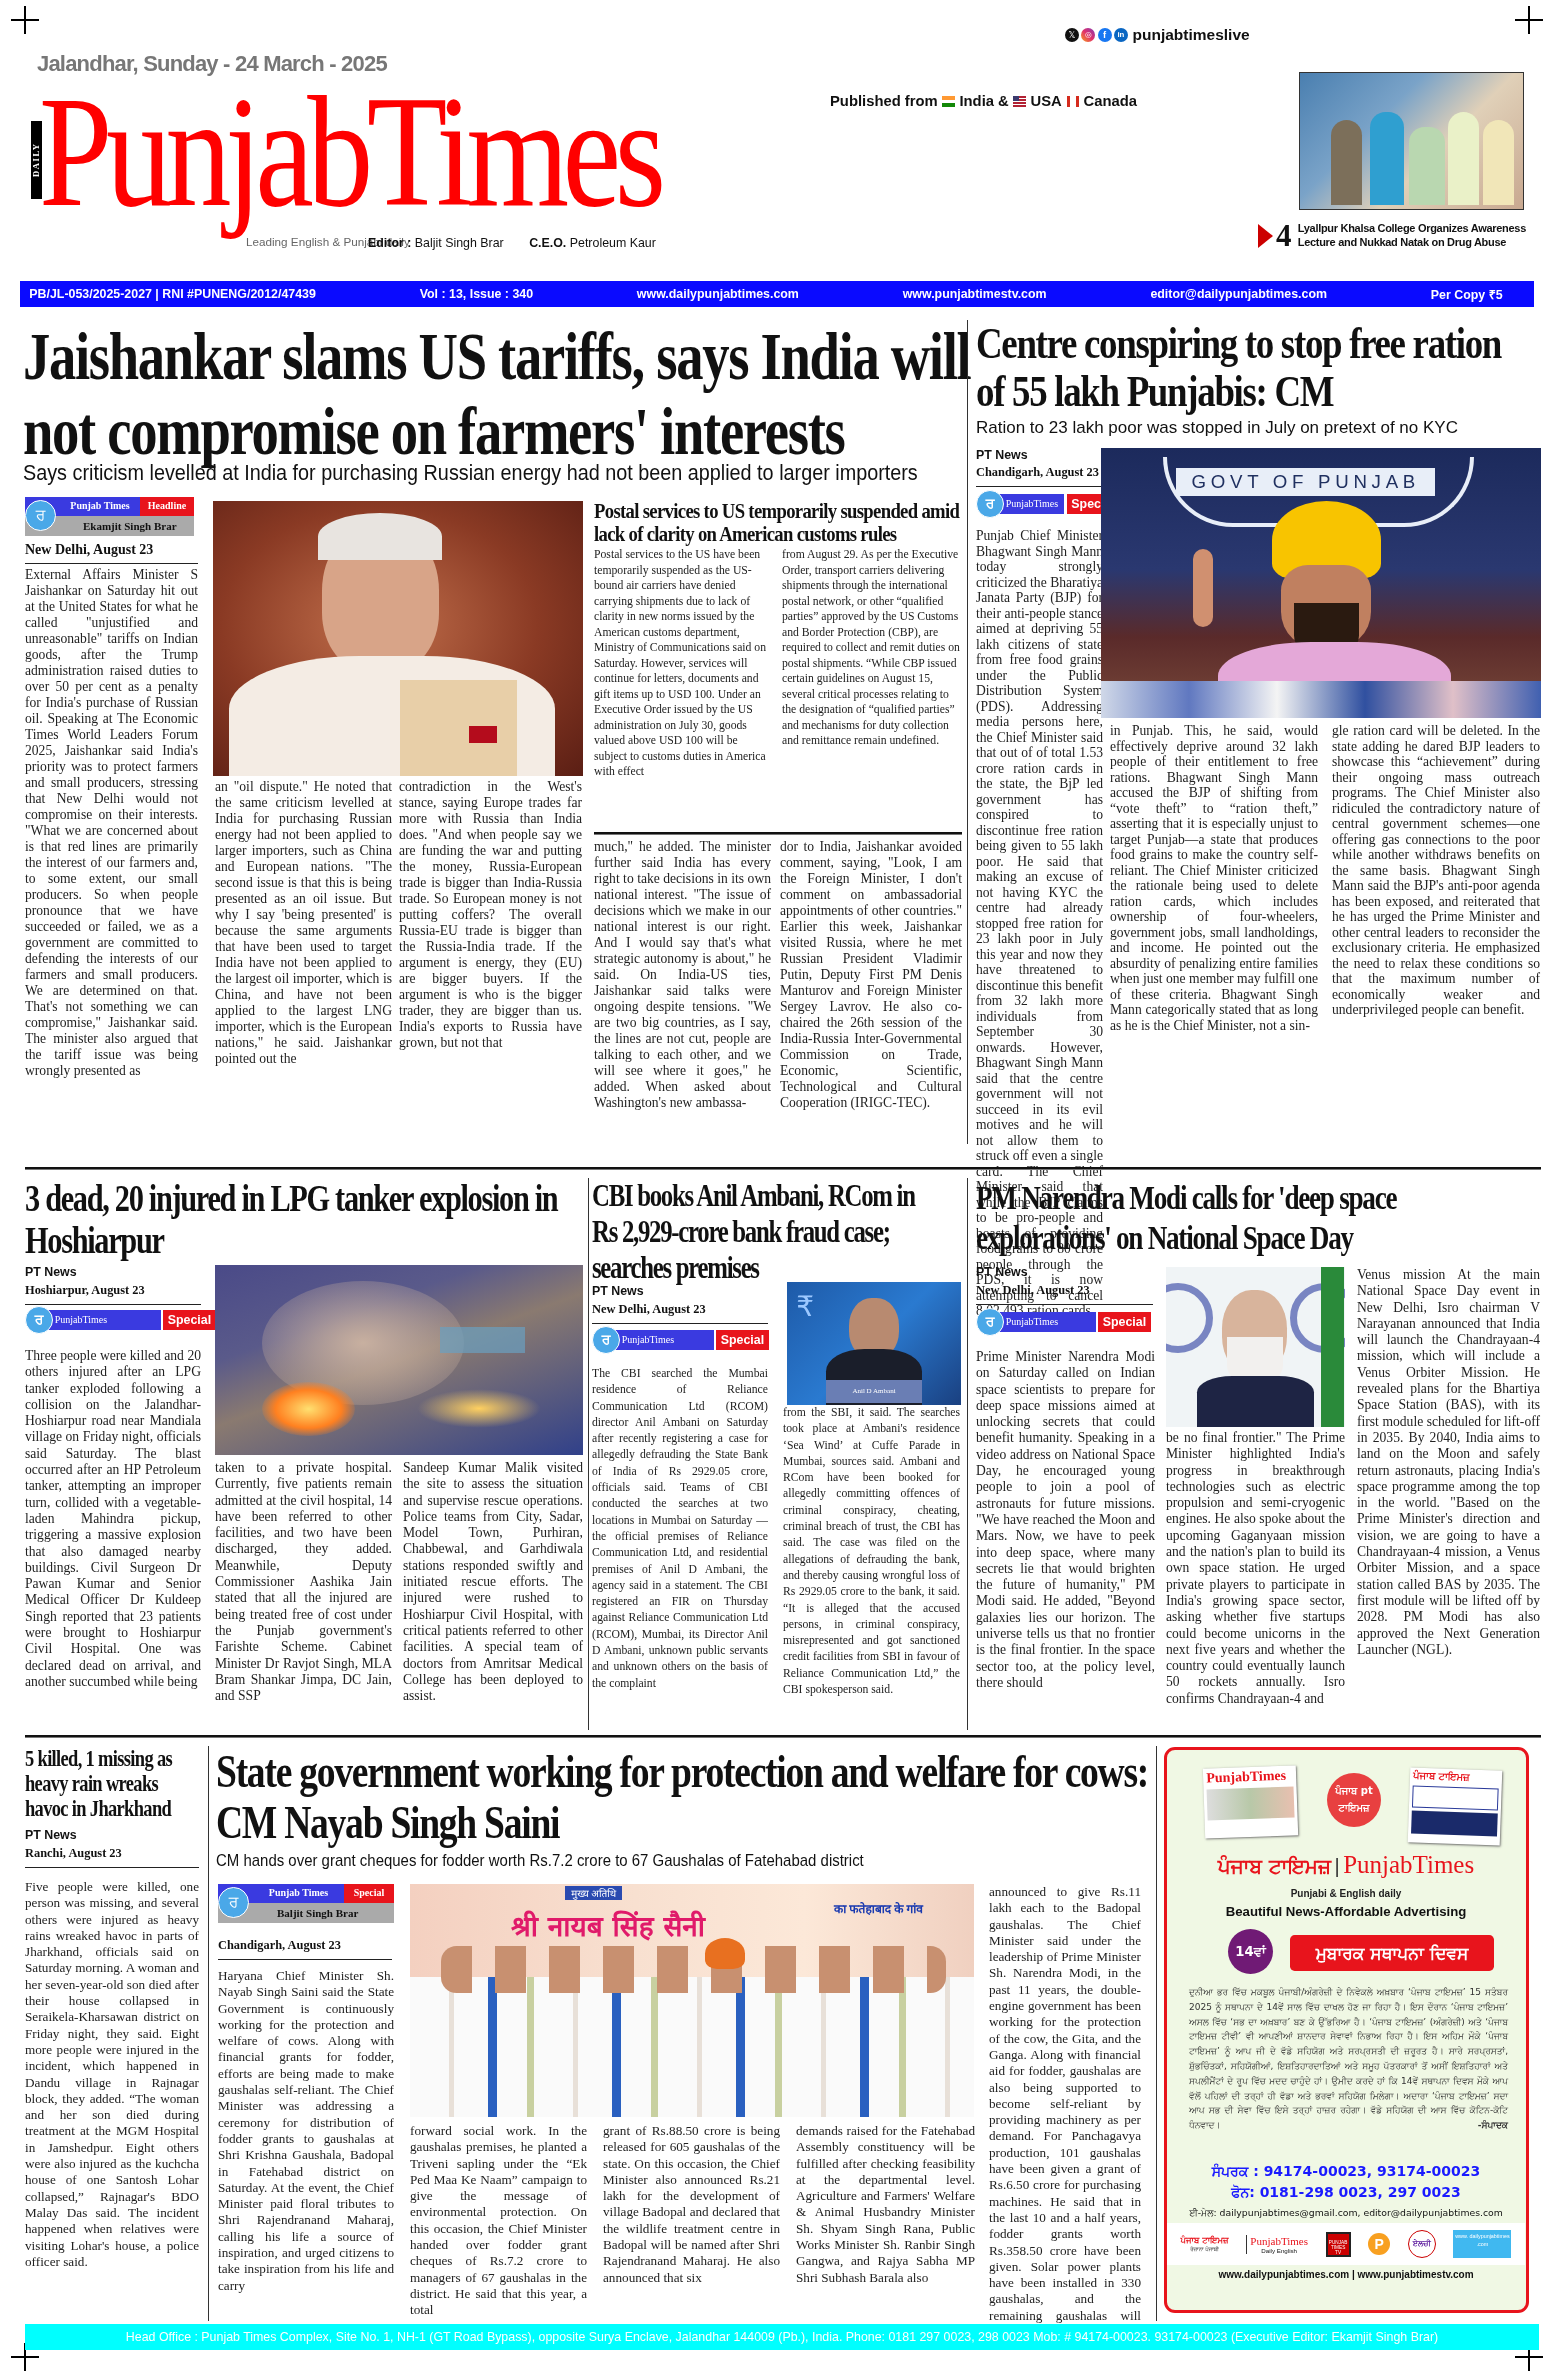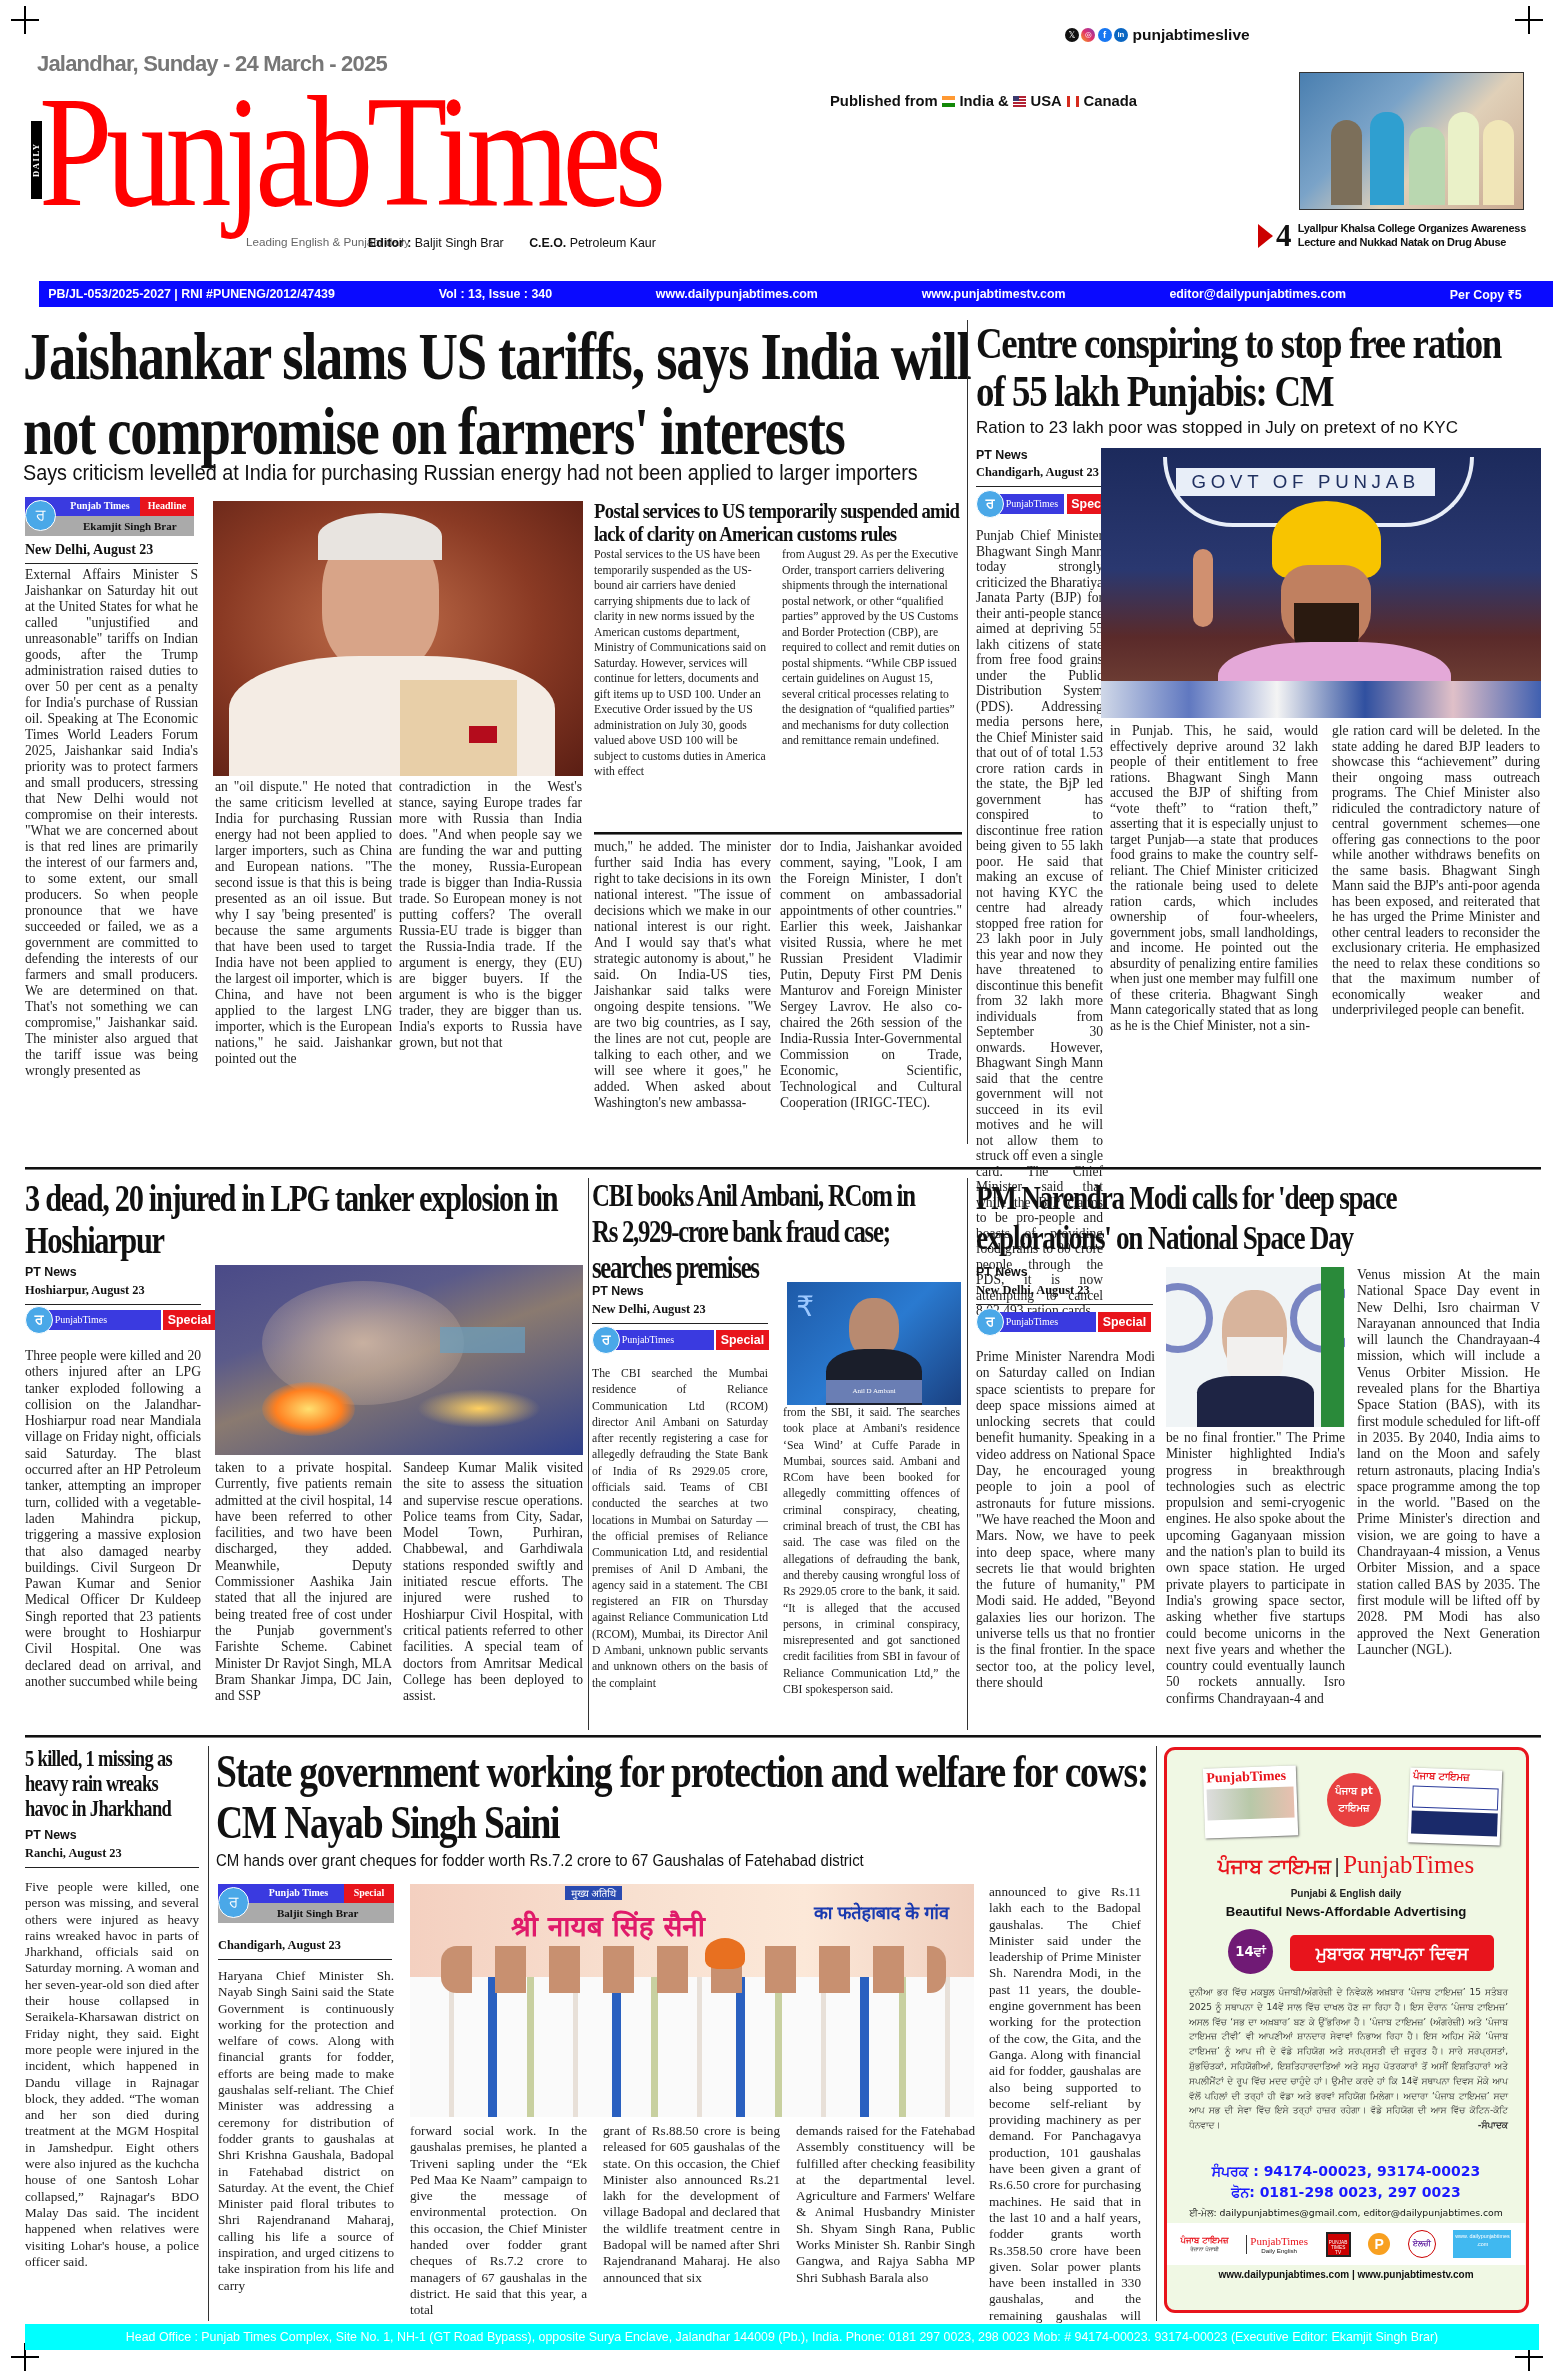--- a/index.html
+++ b/index.html
@@ -70,21 +70,21 @@
     <div style="position:absolute;left:148px;top:39px;width:31px;height:93px;background:#eaf1c8;border-radius:15.5px 15.5px 0 0"></div>
     <div style="position:absolute;left:183px;top:47px;width:31px;height:85px;background:#f1e6b8;border-radius:15.5px 15.5px 0 0"></div>
   </div>
   <div class="abs" style="left:1258px;top:220px;display:flex;align-items:center">
     <span style="width:0;height:0;border-top:12.4px solid transparent;border-bottom:12.4px solid transparent;border-left:15.5px solid #c00"></span>
     <span style="font-size:31px;font-weight:bold;margin:0 6.2px 0 3.1px;line-height:31px">4</span>
     <span class="cond" style="font-size:11px;font-weight:bold;line-height:13.2px;width:233px;letter-spacing:-0.3px">Lyallpur Khalsa College Organizes Awareness Lecture and Nukkad Natak on Drug Abuse</span>
   </div>
 </div>
 
-<div class="abs cond" style="left:39px;top:281px;width:1514px;height:26.4px;background:#0a0aff;color:#fff;font-size:12.4px;font-weight:bold;display:flex;align-items:center;justify-content:space-between;padding:0 9.3px">
+<div class="abs cond" style="left:20px;top:281px;width:1514px;height:26.4px;background:#0a0aff;color:#fff;font-size:12.4px;font-weight:bold;display:flex;align-items:center;justify-content:space-between;padding:0 9.3px">
   <span>PB/JL-053/2025-2027 | RNI #PUNENG/2012/47439</span>
   <span>Vol : 13, Issue : 340</span>
   <span>www.dailypunjabtimes.com</span>
   <span>www.punjabtimestv.com</span>
   <span>editor@dailypunjabtimes.com</span>
   <span style="margin-right:22px">Per Copy ₹5</span>
 </div>
 
 <article>
   <h1 class="abs hl" style="left:23px;top:319px;width:1166px;font-size:67px;line-height:75px;transform:scaleX(0.815)">Jaishankar slams US tariffs, says India will not compromise on farmers' interests</h1>
@@ -238,21 +238,21 @@
     <div style="position:absolute;left:37px;top:0;width:87px;height:18.7px;color:#fff;font-size:10px;font-weight:bold;line-height:18.7px;text-align:center">Punjab Times</div>
     <div style="position:absolute;left:0;top:18.7px;width:176px;height:20px;background:#aaa;font-size:11px;font-weight:bold;line-height:20px;padding-left:59px">Baljit Singh Brar</div>
     <div style="position:absolute;left:0;top:3.1px;width:31px;height:31px;border-radius:50%;background:#4aa8e8;border:1.6px solid #fff;color:#fff;text-align:center;line-height:28px;font-size:15.5px">ਰ</div>
   </div>
   <div class="abs dateline cond" style="left:218px;top:1937px;width:174px;font-size:12.4px">Chandigarh, August 23</div>
   <div class="col body cond" style="left:218px;top:1968px;width:176px;font-size:13.2px;line-height:16.3px">Haryana Chief Minister Sh. Nayab Singh Saini said the State Government is continuously working for the protection and welfare of cows. Along with financial grants for fodder, efforts are being made to make gaushalas self-reliant. The Chief Minister was addressing a ceremony for distribution of fodder grants to gaushalas at Shri Krishna Gaushala, Badopal in Fatehabad district on Saturday. At the event, the Chief Minister paid floral tributes to Shri Rajendranand Maharaj, calling his life a source of inspiration, and urged citizens to take inspiration from his life and carry</div>
 
   <div class="photo" style="left:410px;top:1884px;width:564px;height:233px;background:linear-gradient(90deg,#f4d0c0,#f8e0d0 40%,#fce8d8 70%,#f0d0c0)">
     <div style="position:absolute;left:155px;top:1.6px;color:#fff;background:#2a4ab0;padding:0 6.2px;font-size:10px">मुख्य अतिथि</div>
     <div style="position:absolute;left:101px;top:22px;color:#e01a6a;font-size:28px;font-weight:bold;font-family:'DejaVu Sans',sans-serif">श्री नायब सिंह सैनी</div>
-    <div style="position:absolute;left:404px;top:15.5px;color:#1a3ab0;font-size:18px;font-weight:bold;font-family:Liberation Sans, sans-serif">का फतेहाबाद के गांव</div>
+    <div style="position:absolute;left:424px;top:15.5px;color:#1a3ab0;font-size:12px;font-weight:bold;font-family:Liberation Serif, serif">का फतेहाबाद के गांव</div>
     <div style="position:absolute;left:0;top:93px;width:564px;height:140px;background:repeating-linear-gradient(90deg,#fafafa 0 39px,#e8e0d8 39px 44px,#fafafa 44px 78px,#2a60c0 78px 87px,#fafafa 87px 117px,#c8d0a0 117px 124px)"></div>
     <div style="position:absolute;left:31px;top:62px;width:505px;height:47px;background:repeating-linear-gradient(90deg,#c89070 0 31px,rgba(0,0,0,0) 31px 54px);border-radius:15.5px"></div>
     <div style="position:absolute;left:295px;top:54px;width:40px;height:31px;border-radius:50% 50% 30% 30%;background:#e87020"></div>
   </div>
   <div class="col body cond" style="left:410px;top:2123px;width:177px;font-size:13.2px;line-height:16.3px">forward social work. In the gaushalas premises, he planted a Triveni sapling under the “Ek Ped Maa Ke Naam” campaign to give the message of environmental protection. On this occasion, the Chief Minister handed over fodder grant cheques of Rs.7.2 crore to managers of 67 gaushalas in the district. He said that this year, a total</div>
   <div class="col body cond" style="left:603px;top:2123px;width:177px;font-size:13.2px;line-height:16.3px">grant of Rs.88.50 crore is being released for 605 gaushalas of the state. On this occasion, the Chief Minister also announced Rs.21 lakh for the development of village Badopal and declared that the wildlife treatment centre in Badopal will be named after Shri Rajendranand Maharaj. He also announced that six</div>
   <div class="col body cond" style="left:796px;top:2123px;width:179px;font-size:13.2px;line-height:16.3px">demands raised for the Fatehabad Assembly constituency will be fulfilled after checking feasibility at the departmental level. Agriculture and Farmers' Welfare &amp; Animal Husbandry Minister Sh. Shyam Singh Rana, Public Works Minister Sh. Ranbir Singh Gangwa, and Rajya Sabha MP Shri Subhash Barala also</div>
   <div class="col body cond" style="left:989px;top:1884px;width:152px;font-size:13.2px;line-height:16.3px">announced to give Rs.11 lakh each to the Badopal gaushalas. The Chief Minister said under the leadership of Prime Minister Sh. Narendra Modi, in the past 11 years, the double-engine government has been working for the protection of the cow, the Gita, and the Ganga. Along with financial aid for fodder, gaushalas are also being supported to become self-reliant by providing machinery as per demand. For Panchagavya production, 101 gaushalas have been given a grant of Rs.6.50 crore for purchasing machines. He said that in the last 10 and a half years, fodder grants worth Rs.358.50 crore have been given. Solar power plants have been installed in 330 gaushalas, and the remaining gaushalas will soon get them.</div>
 </article>
 

